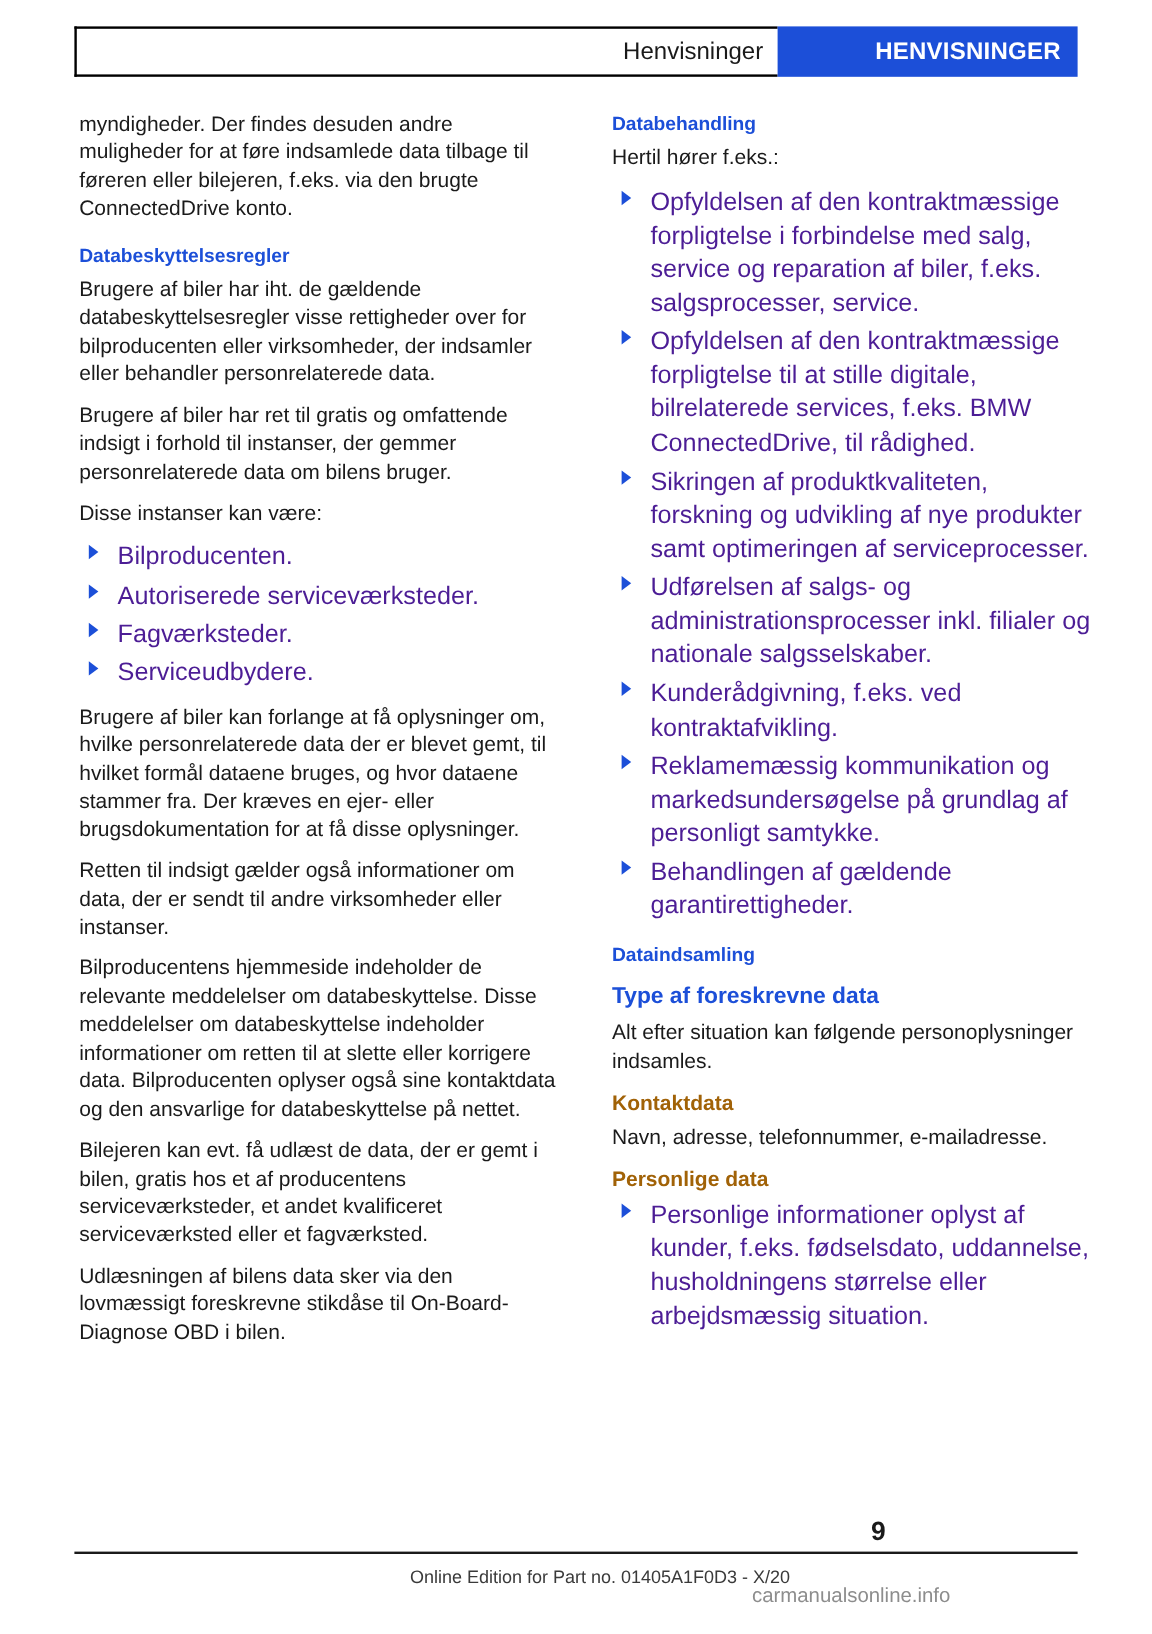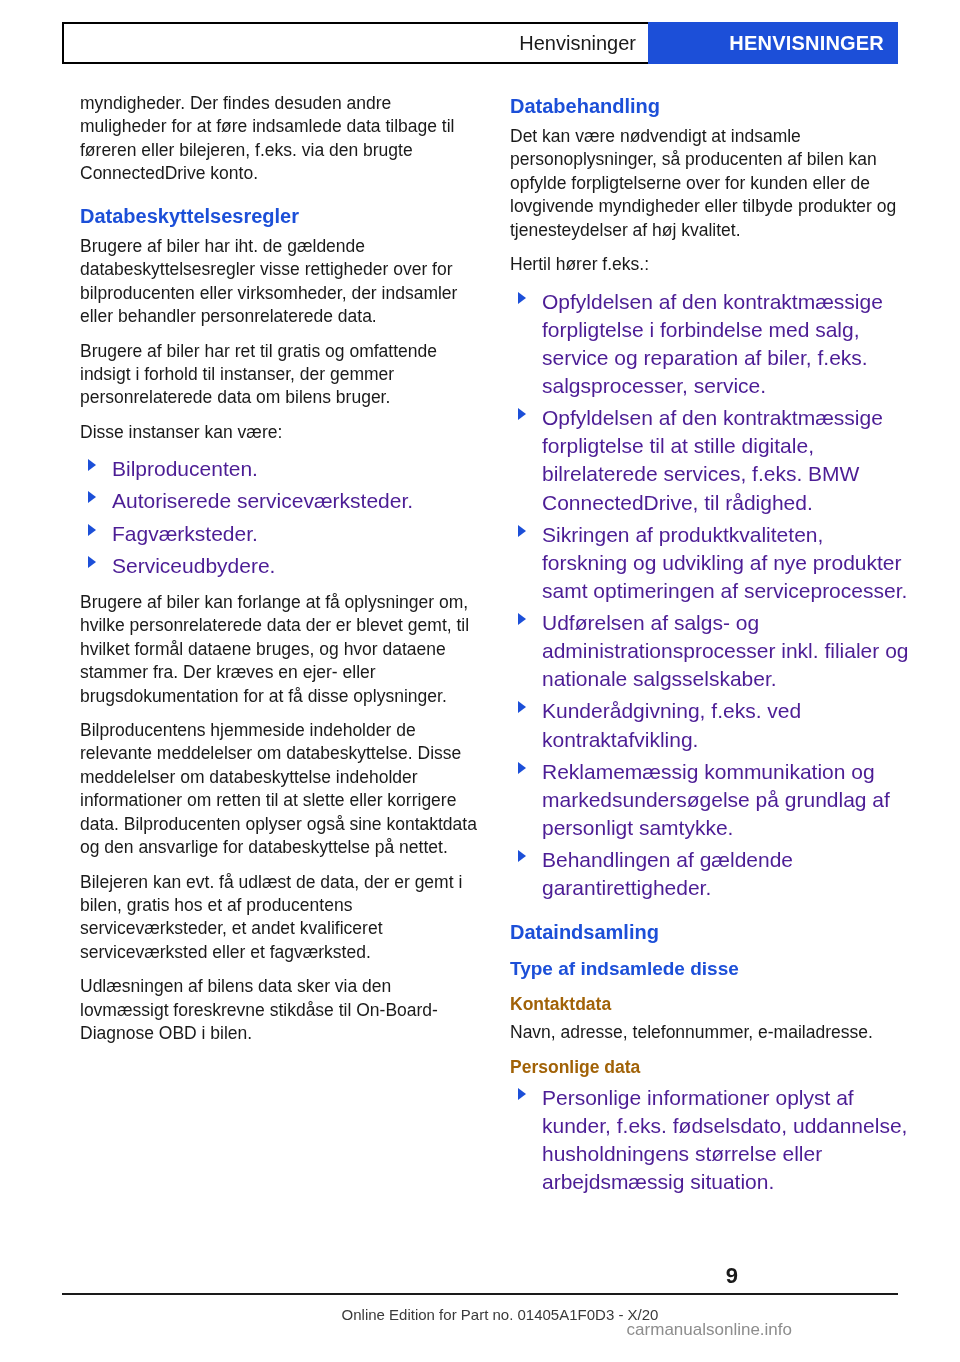--- a/index.html
+++ b/index.html
@@ -63,31 +63,31 @@
     position: absolute;
     left: 62px;
     top: 92px;
     width: 840px;
   }
   .col {
     position: absolute;
     top: 0;
     width: 400px;
   }
-  .col-left { left: 18px; }
+  .col-left { left: 4px; }
   .col-right { left: 448px; }
 
   p, .para {
     margin: 0 0 11px 0;
     font-size: 17.5px;
     line-height: 1.34;
     color: #1a1a1a;
   }
   h2.section {
-    font-size: 20px;
+    font-size: 16px;
     color: #1c4fd8;
     font-weight: bold;
     margin: 18px 0 7px 0;
     line-height: 1.2;
   }
   h2.section.first { margin-top: 2px; }
   h3.subsection {
     font-size: 19px;
     color: #1c4fd8;
     font-weight: bold;
@@ -182,44 +182,45 @@
       <p>Disse instanser kan være:</p>
 
       <ul class="bullets">
         <li><span class="tri"></span><span>Bilproducenten.</span></li>
         <li><span class="tri"></span><span>Autoriserede serviceværksteder.</span></li>
         <li><span class="tri"></span><span>Fagværksteder.</span></li>
         <li><span class="tri"></span><span>Serviceudbydere.</span></li>
       </ul>
 
       <p>Brugere af biler kan forlange at få oplysninger om, hvilke personrelaterede data der er blevet gemt, til hvilket formål dataene bruges, og hvor dataene stammer fra. Der kræves en ejer- eller brugsdokumentation for at få disse oplysninger.</p>
+      <p>Retten til indsigt gælder også informationer om data, der er sendt til andre virksomheder eller instanser.</p>
       <p>Bilproducentens hjemmeside indeholder de relevante meddelelser om databeskyttelse. Disse meddelelser om databeskyttelse indeholder informationer om retten til at slette eller korrigere data. Bilproducenten oplyser også sine kontaktdata og den ansvarlige for databeskyttelse på nettet.</p>
       <p>Bilejeren kan evt. få udlæst de data, der er gemt i bilen, gratis hos et af producentens serviceværksteder, et andet kvalificeret serviceværksted eller et fagværksted.</p>
       <p>Udlæsningen af bilens data sker via den lovmæssigt foreskrevne stikdåse til On-Board-Diagnose OBD i bilen.</p>
     </div>
 
     <div class="col col-right">
       <h2 class="section first">Databehandling</h2>
 
-      <p>Det kan være nødvendigt at indsamle personoplysninger, så producenten af bilen kan opfylde forpligtelserne over for kunden eller de lovgivende myndigheder eller tilbyde produkter og tjenesteydelser af høj kvalitet.</p>
       <p>Hertil hører f.eks.:</p>
 
       <ul class="bullets">
         <li><span class="tri"></span><span>Opfyldelsen af den kontraktmæssige forpligtelse i forbindelse med salg, service og reparation af biler, f.eks. salgsprocesser, service.</span></li>
         <li><span class="tri"></span><span>Opfyldelsen af den kontraktmæssige forpligtelse til at stille digitale, bilrelaterede services, f.eks. BMW ConnectedDrive, til rådighed.</span></li>
         <li><span class="tri"></span><span>Sikringen af produktkvaliteten, forskning og udvikling af nye produkter samt optimeringen af serviceprocesser.</span></li>
         <li><span class="tri"></span><span>Udførelsen af salgs- og administrationsprocesser inkl. filialer og nationale salgsselskaber.</span></li>
         <li><span class="tri"></span><span>Kunderådgivning, f.eks. ved kontraktafvikling.</span></li>
         <li><span class="tri"></span><span>Reklamemæssig kommunikation og markedsundersøgelse på grundlag af personligt samtykke.</span></li>
         <li><span class="tri"></span><span>Behandlingen af gældende garantirettigheder.</span></li>
       </ul>
 
       <h2 class="section">Dataindsamling</h2>
-      <h3 class="subsection">Type af indsamlede disse</h3>
-
+      <h3 class="subsection">Type af foreskrevne data</h3>
+
+      <p>Alt efter situation kan følgende personoplysninger indsamles.</p>
 
       <h4 class="bold-head">Kontaktdata</h4>
       <p>Navn, adresse, telefonnummer, e-mailadresse.</p>
 
       <h4 class="bold-head">Personlige data</h4>
 
       <ul class="bullets">
         <li><span class="tri"></span><span>Personlige informationer oplyst af kunder, f.eks. fødselsdato, uddannelse, husholdningens størrelse eller arbejdsmæssig situation.</span></li>
       </ul>
     </div>

